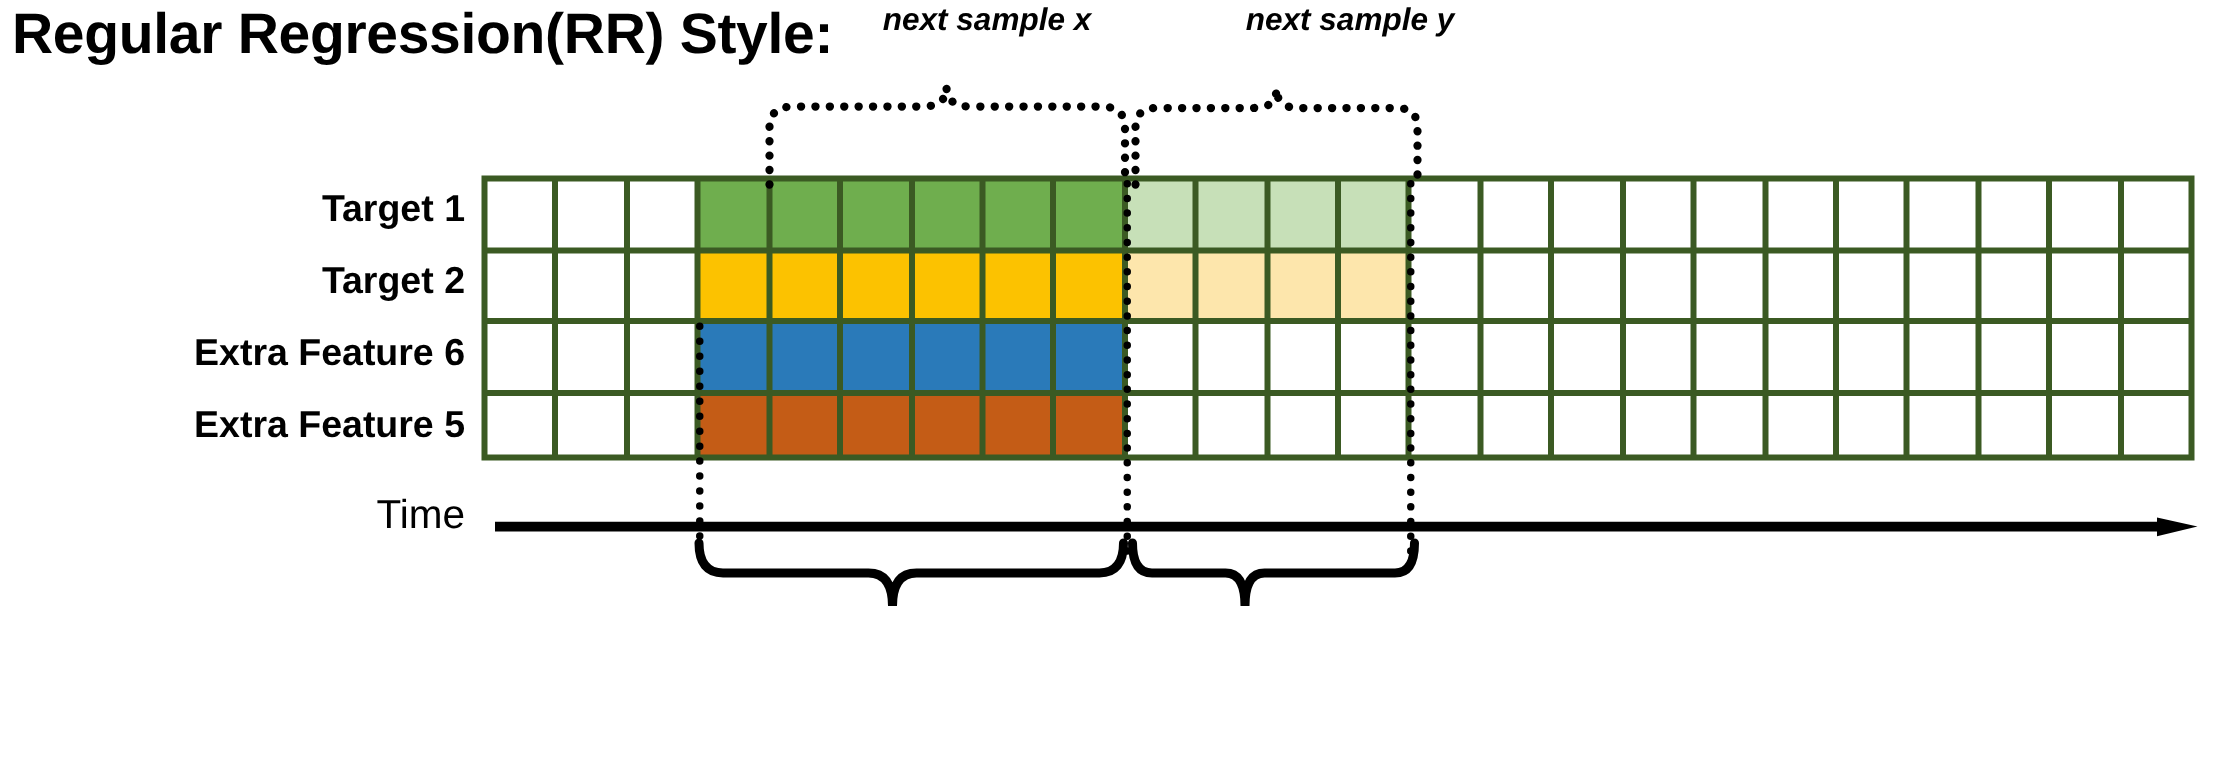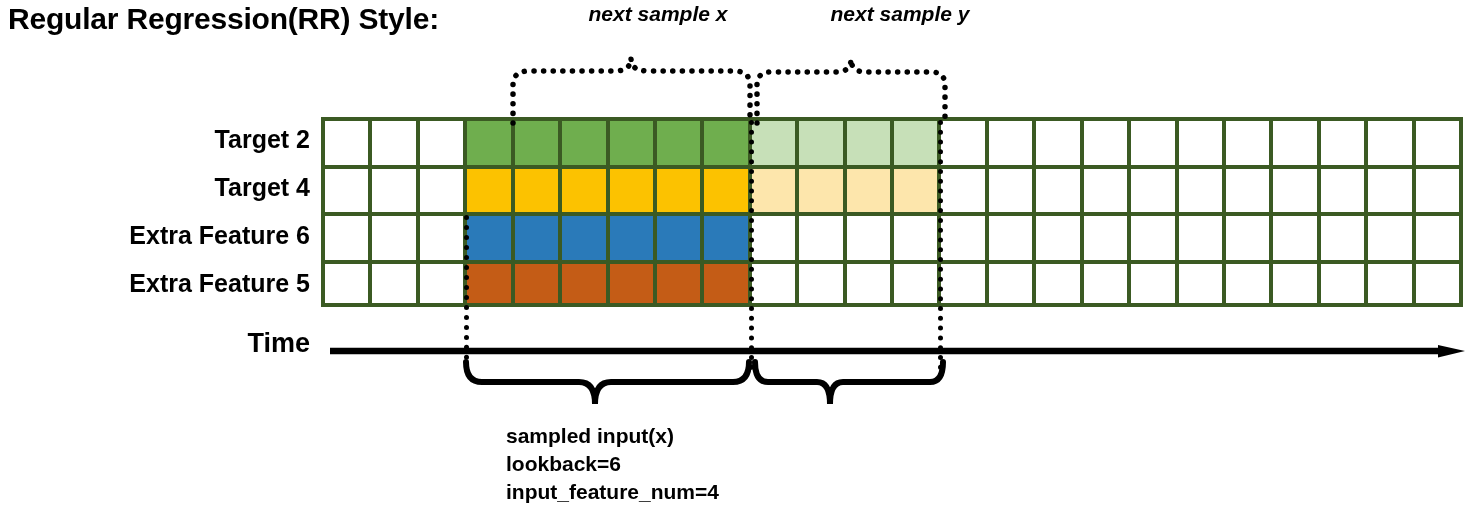--- a/index.html
+++ b/index.html
@@ -17,21 +17,21 @@
     height: 516px;
     overflow: hidden;
     background: #ffffff;
   }
   .abs { position: absolute; }
 
   
   #title {
     left: 8px;
     top: 2px;
-    font-size: 30px;
+    font-size: 38px;
     font-weight: bold;
     color: #000000;
     white-space: nowrap;
     letter-spacing: -0.2px;
   }
 
   
   .row-label {
     font-size: 25px;
     font-weight: bold;
@@ -68,21 +68,21 @@
   .grid-row:last-child .cell { margin-bottom: 4px; }
   .cell:last-child { margin-right: 4px; }
 
   
   #time-label {
     left: 10px;
     top: 328px;
     width: 300px;
     text-align: right;
     font-size: 27px;
-    font-weight: bold;
+    font-weight: normal;
     color: #000;
   }
   #time-axis {
     left: 330px;
     top: 345px;
     width: 1135px;
     height: 12px;
   }
 
   
@@ -111,22 +111,22 @@
 
   svg { display: block; overflow: visible; }
 </style>
 </head>
 <body>
 
 <div id="canvas">
 
   <div class="abs" id="title">Regular Regression(RR) Style:</div>
 
-  <div class="abs row-label" style="top:125px">Target 2</div>
-  <div class="abs row-label" style="top:173px">Target 4</div>
+  <div class="abs row-label" style="top:125px">Target 1</div>
+  <div class="abs row-label" style="top:173px">Target 2</div>
   <div class="abs row-label" style="top:221px">Extra Feature 6</div>
   <div class="abs row-label" style="top:269px">Extra Feature 5</div>
 
   <div class="abs" id="grid">
       <div class="grid-row">
         <div class="cell" style="background: rgb(255, 255, 255);"></div>
         <div class="cell" style="background: rgb(255, 255, 255);"></div>
         <div class="cell" style="background: rgb(255, 255, 255);"></div>
         <div class="cell" style="background: rgb(111, 174, 78);"></div>
         <div class="cell" style="background: rgb(111, 174, 78);"></div>
@@ -250,19 +250,14 @@
     <polygon points="1108,0 1135,6 1108,12.5" fill="#000"></polygon>
   </svg>
 
   <svg class="abs" style="left:455px; top:360px;" width="510" height="60">
 
     <path d="M 11,2 Q 11,22 27,22 L 124,22 Q 140,22 140,44 Q 140,22 156,22 L 278,22 Q 294,22 294,2" fill="none" stroke="#000" stroke-width="6" stroke-linecap="round"></path>
 
     <path d="M 300,2 Q 300,22 313,22 L 362,22 Q 375,22 375,44 Q 375,22 388,22 L 475,22 Q 488,22 488,2" fill="none" stroke="#000" stroke-width="6" stroke-linecap="round"></path>
   </svg>
 
-  <div class="abs bottom-block" style="left:506px; top:422px;">
-    <div>sampled input(x)</div>
-    <div>lookback=6</div>
-    <div>input_feature_num=4</div>
-  </div>
 
 </div>
 
 </body></html>

